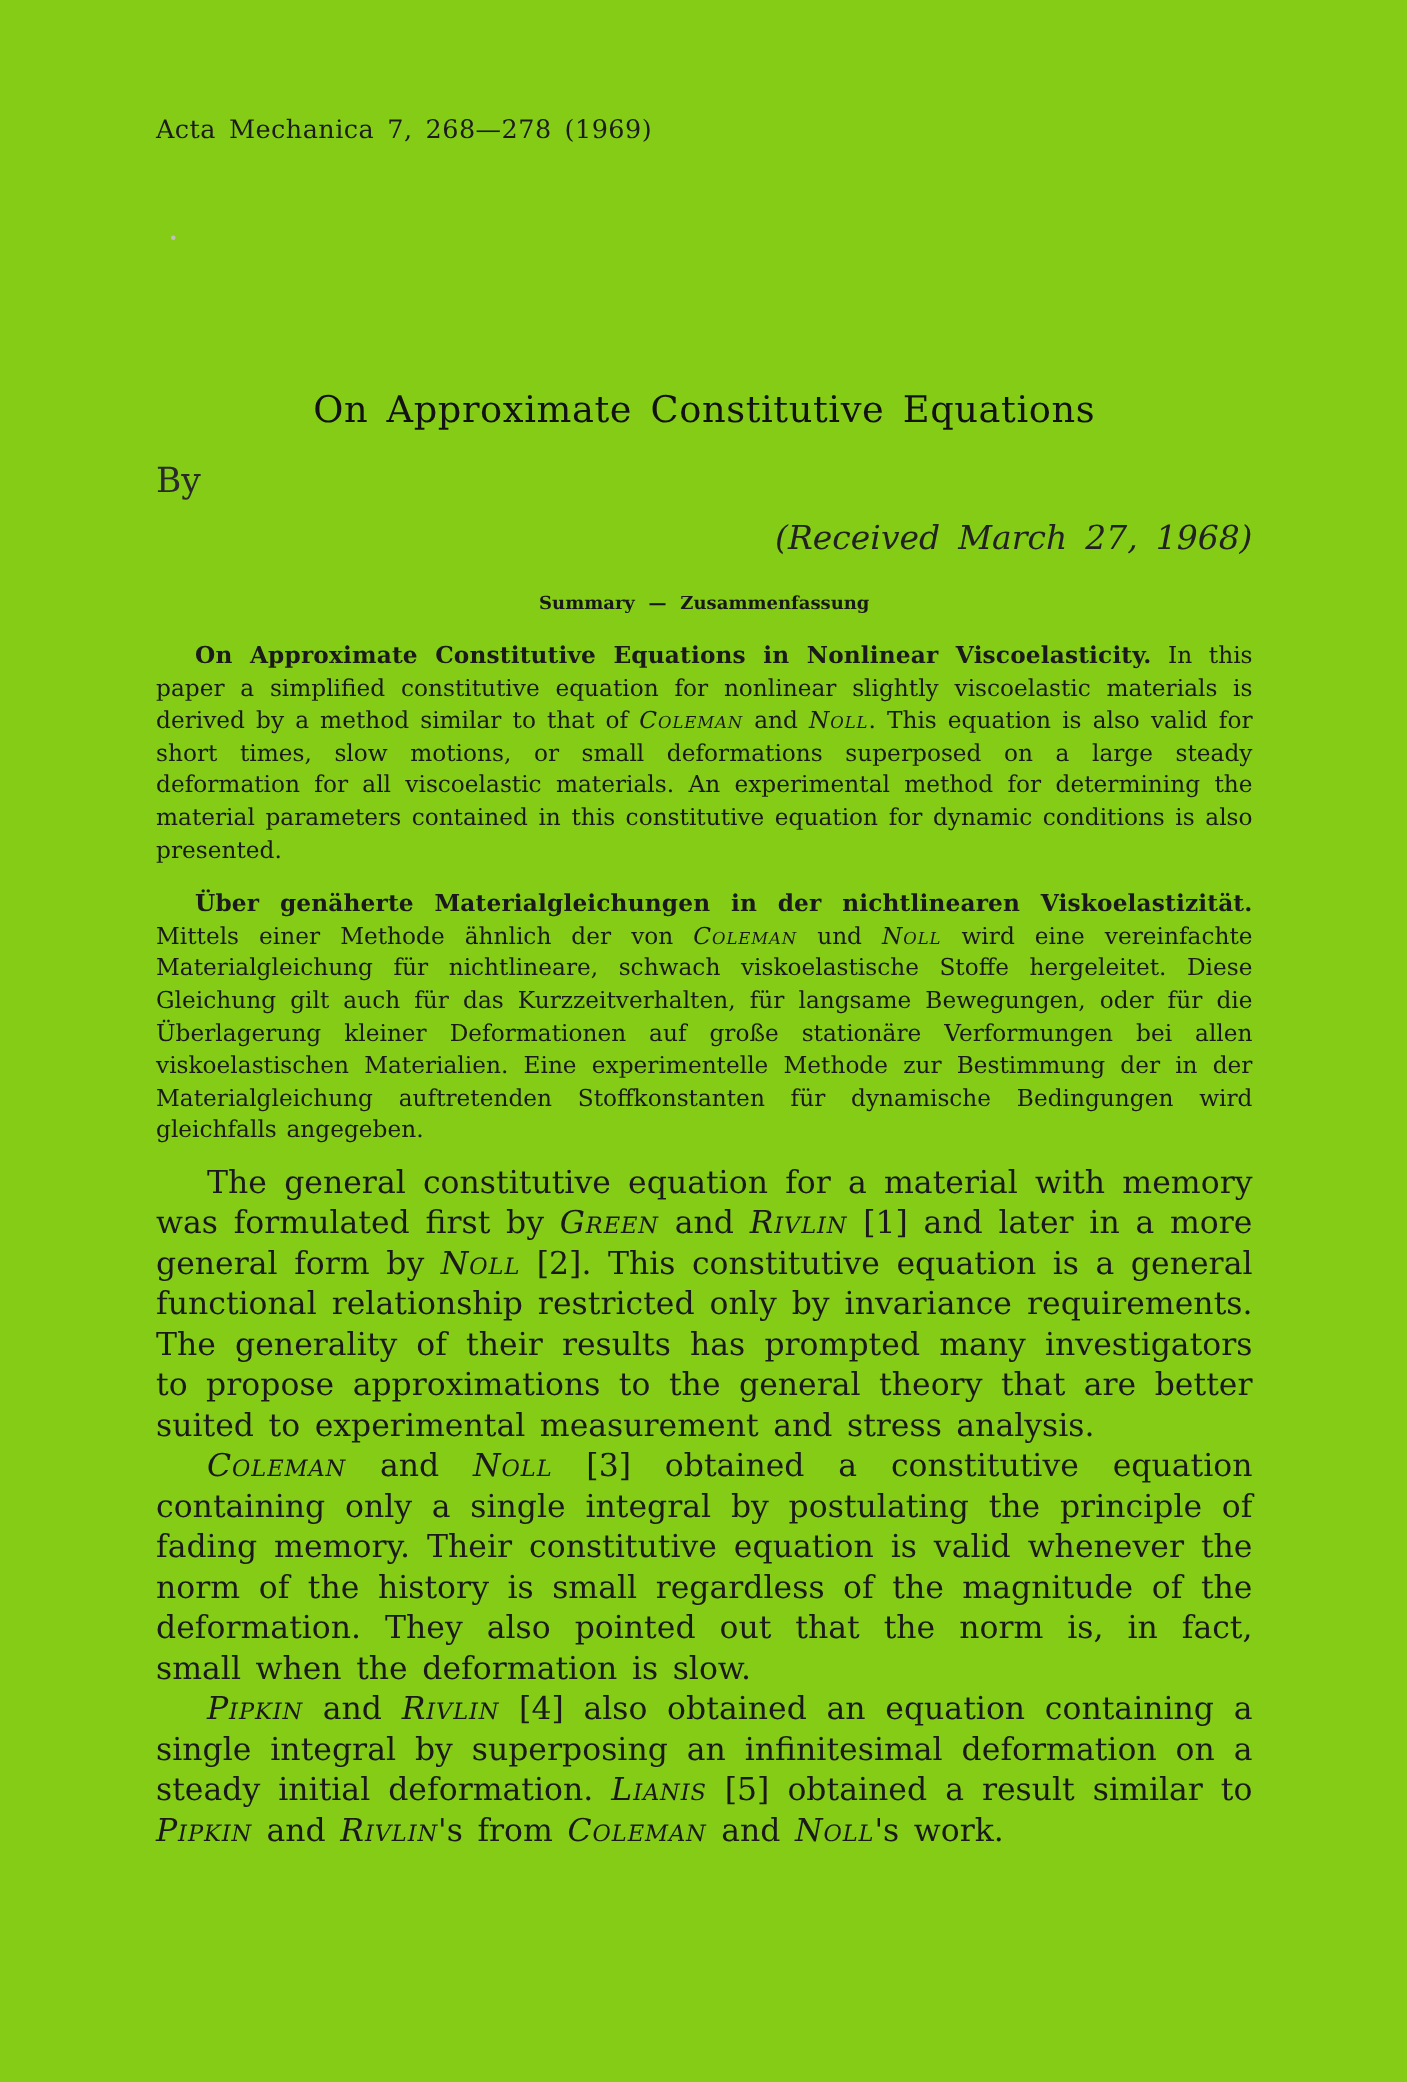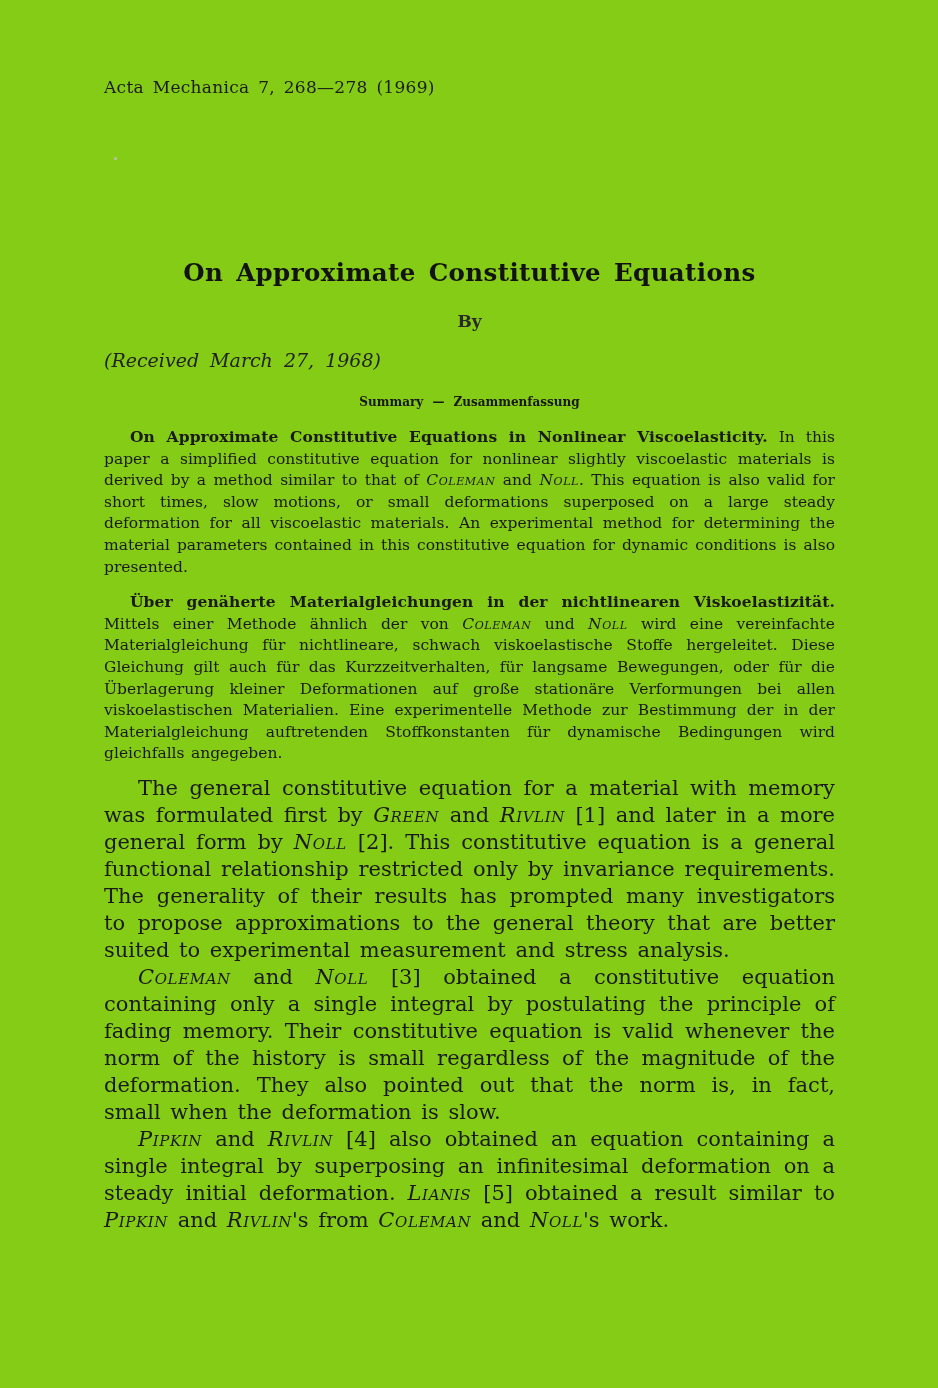--- a/index.html
+++ b/index.html
@@ -29,46 +29,44 @@
     left:114px; top:157px;
     width:3px; height:3px;
     background:#c0c0ba;
     border-radius:50%;
   }
   .title {
     margin:158px 0 0 0;
     text-align:center;
     font-size:24.5px;
     line-height:34px;
-    font-weight:bold;
+    font-weight:normal;
     letter-spacing:0.4px;
     word-spacing:4px;
     color:#121212;
   }
   .byline {
     margin-top:20px;
-    text-align:center;
-    font-size:17px;
+    font-size:23px;
     line-height:22px;
     color:#2a2a2a;
-    font-weight:bold;
   }
   .authors {
     margin-top:11px;
     text-align:center;
     font-size:19px;
     line-height:26px;
     word-spacing:4px;
   }
   .authors b { letter-spacing:0.2px; }
   .received {
     margin-top:17px;
-    text-align:left;
+    text-align:right;
     font-style:italic;
-    font-size:19px;
+    font-size:22px;
     line-height:22px;
     word-spacing:5px;
     color:#222;
   }
   .summary-heading {
     margin-top:21px;
     text-align:center;
     font-weight:bold;
     font-size:12px;
     line-height:21px;

